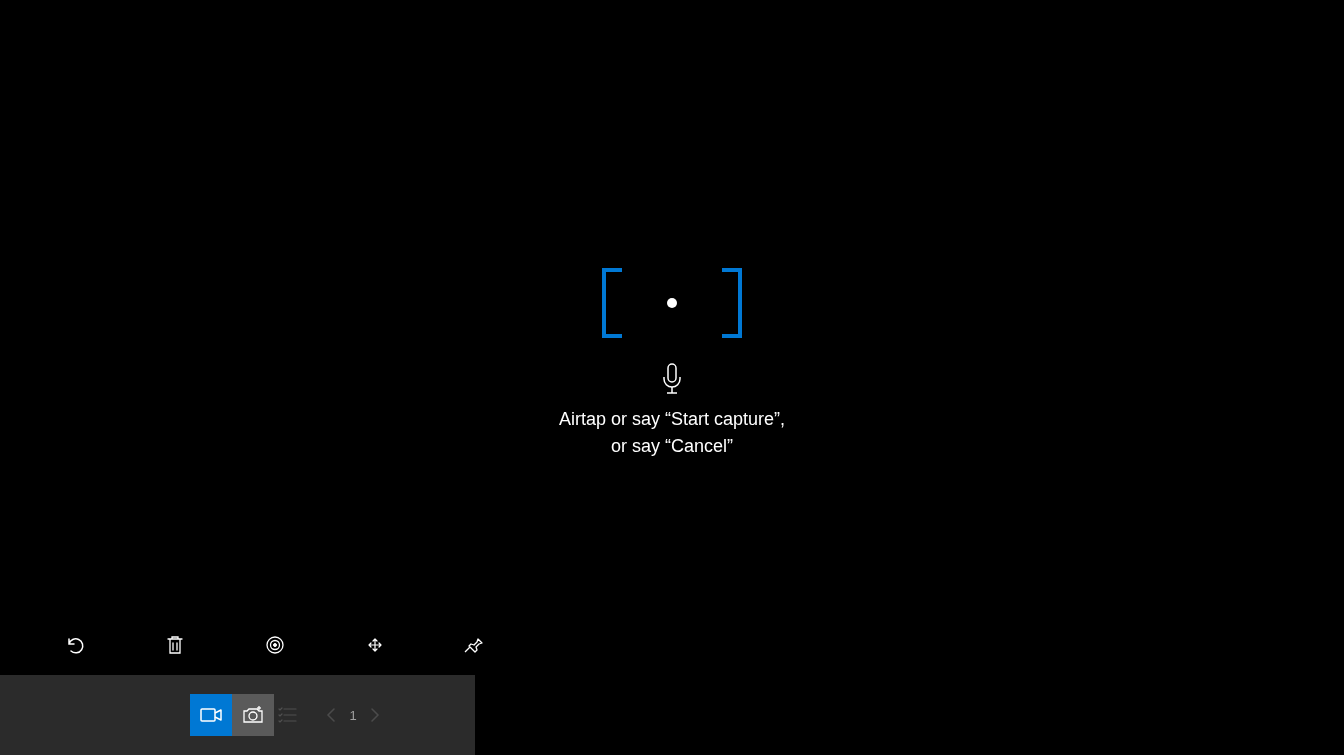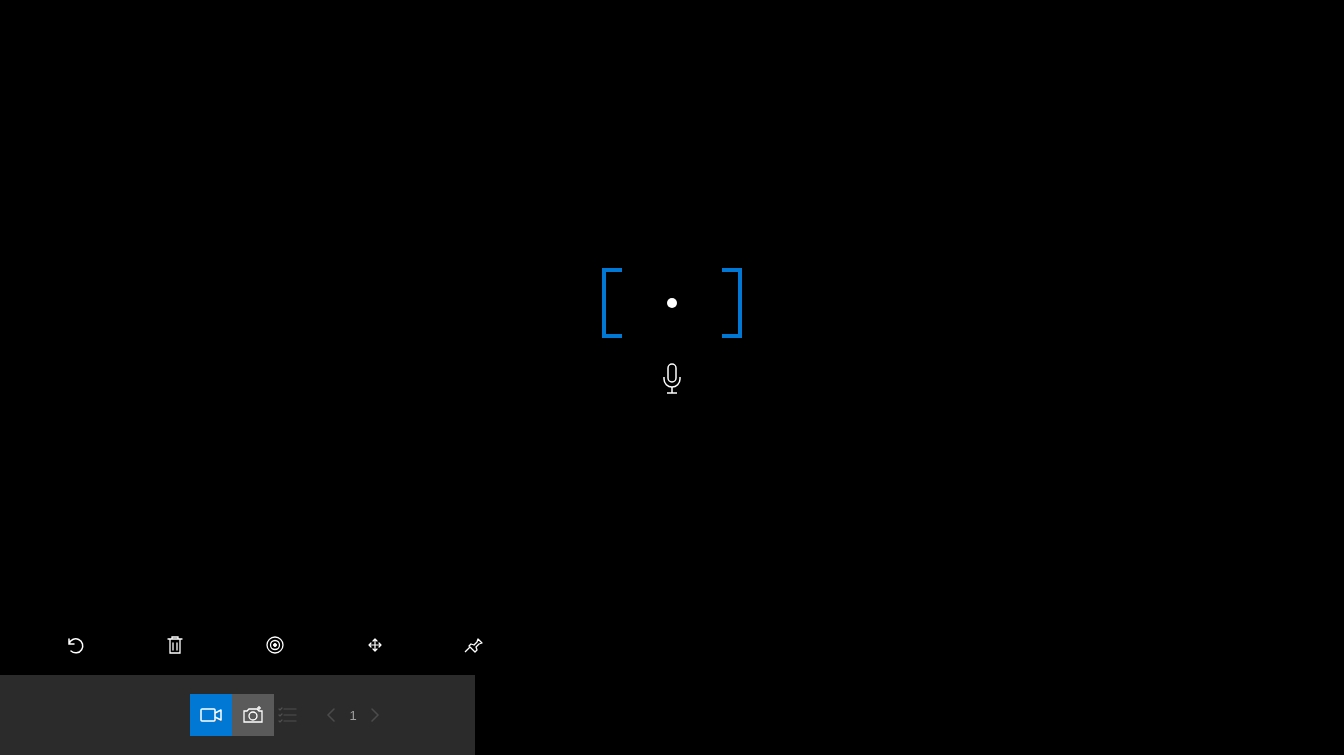--- a/index.html
+++ b/index.html
@@ -46,20 +46,22 @@
 
   <div class="mic-icon">
     <svg width="22" height="32" viewBox="0 0 22 32">
       <rect x="7" y="1" width="8" height="18" rx="4" stroke="#fff" stroke-width="1.5" fill="none"></rect>
       <path d="M3 14 v2 a8 8 0 0 0 16 0 v-2" stroke="#fff" stroke-width="1.5" fill="none"></path>
       <line x1="11" y1="24" x2="11" y2="30" stroke="#fff" stroke-width="1.5"></line>
       <line x1="6" y1="30" x2="16" y2="30" stroke="#fff" stroke-width="1.5"></line>
     </svg>
   </div>
 
+  <div class="instruction"><span>Airtap or say “Start capture”,</span>
+<span>or say “Cancel”</span></div>
 
   <div class="upper-toolbar">
     <div class="tool-btn">
       <svg width="20" height="20" viewBox="0 0 20 20">
           <path d="M4 4 v5 h5 M4 9 a7 7 0 1 1 2 7" stroke="#fff" stroke-width="1.5" fill="none" stroke-linecap="round"></path>
         </svg>
     </div>
     <div class="tool-btn">
       <svg width="18" height="20" viewBox="0 0 18 20">
           <path d="M2 4 h14 M6 4 V2 h6 v2 M4 4 v14 h10 V4 M7 8 v7 M11 8 v7" stroke="#fff" stroke-width="1.3" fill="none" stroke-linecap="round"></path>

